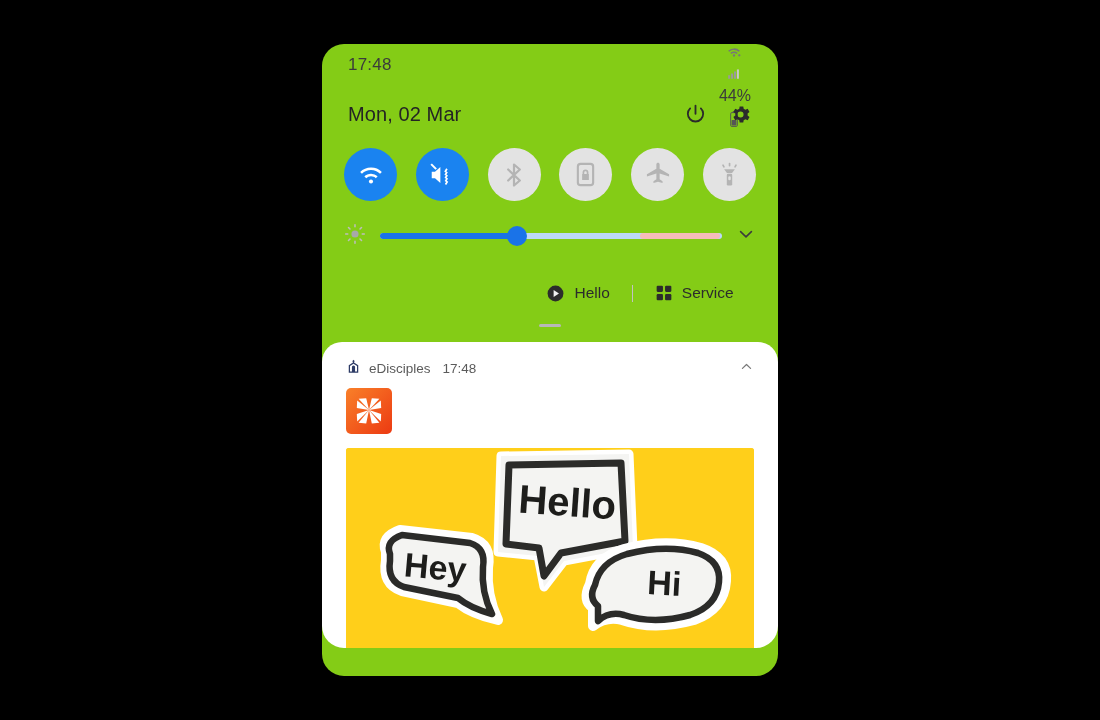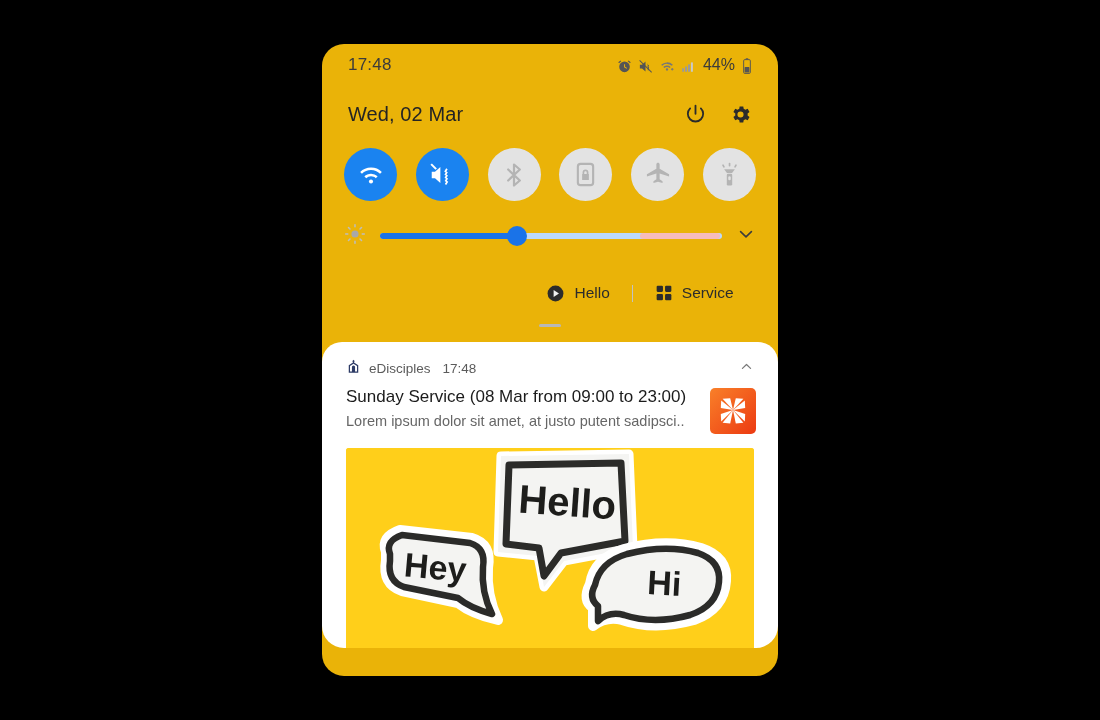--- a/index.html
+++ b/index.html
@@ -19,21 +19,21 @@
     background: #000000;
   }
 
   
   #panel {
     position: absolute;
     left: 322px;
     top: 44px;
     width: 456px;
     height: 632px;
-    background: #eab308;
+    background: #84cc16;
     border-radius: 22px;
     overflow: hidden;
   }
 
   
   .statusbar {
     position: absolute;
     left: 0; top: 0;
     width: 456px;
     height: 42px;
@@ -43,23 +43,24 @@
     padding: 0 26px;
     box-sizing: border-box;
   }
   .status-time {
     font-size: 17px;
     color: #3b3b3b;
     letter-spacing: .2px;
   }
   .status-icons {
     display: flex;
-    align-items: flex-end;
+    align-items: center;
     gap: 6px;
     color: #555555;
+    flex-direction: column;
   }
   .status-icons svg { display: block; }
   .battery-pct {
     font-size: 16px;
     color: #3b3b3b;
     margin-left: 2px;
     margin-right: 1px;
   }
 
   
@@ -320,21 +321,21 @@
           <svg width="10" height="16" viewBox="0 0 12 22" fill="none">
             <rect x="4.3" y="0.4" width="3.4" height="1.6" fill="#555"></rect>
             <rect x="1.4" y="2.2" width="9.2" height="19" rx="1.6" stroke="#555" stroke-width="1.3"></rect>
             <rect x="2.7" y="12.5" width="6.6" height="7.4" rx="0.8" fill="#555"></rect>
           </svg>
         </span>
       </div>
     </div>
 
     <div class="daterow">
-      <div class="date-text">Wed, 02 Mar</div>
+      <div class="date-text">Mon, 02 Mar</div>
       <div class="daterow-actions">
         <span>
           <svg width="23" height="23" viewBox="0 0 24 24" fill="none" stroke="#2b2b2b" stroke-width="1.9" stroke-linecap="round">
             <path d="M12 2.8v8.4"></path>
             <path d="M17.6 5.6a8 8 0 1 1-11.2 0"></path>
           </svg>
         </span>
         <span>
           <svg width="23" height="23" viewBox="0 0 24 24" fill="#2b2b2b">
             <path d="M19.4 13a7.6 7.6 0 0 0 0-2l2-1.6-1.9-3.3-2.4 1a7.5 7.5 0 0 0-1.8-1l-.4-2.5h-3.8l-.4 2.5c-.6.2-1.2.6-1.8 1l-2.4-1L4.6 9.4 6.6 11a7.6 7.6 0 0 0 0 2l-2 1.6 1.9 3.3 2.4-1c.6.4 1.2.8 1.8 1l.4 2.5h3.8l.4-2.5c.6-.2 1.2-.6 1.8-1l2.4 1 1.9-3.3zM12 15.2a3.2 3.2 0 1 1 0-6.4 3.2 3.2 0 0 1 0 6.4z"></path>
@@ -463,24 +464,20 @@
         <span class="notif-app">eDisciples</span>
         <span class="notif-time">17:48</span>
         <span class="notif-collapse">
           <svg width="15" height="15" viewBox="0 0 24 24" fill="none" stroke="#7a7a7a" stroke-width="2" stroke-linecap="round" stroke-linejoin="round">
             <path d="M5.5 15 12 8.8l6.5 6.2"></path>
           </svg>
         </span>
       </div>
 
       <div class="notif-body">
-        <div class="notif-texts">
-          <div class="notif-title">Sunday Service (08 Mar from 09:00 to 23:00)</div>
-          <div class="notif-sub">Lorem ipsum dolor sit amet, at justo putent sadipsci..</div>
-        </div>
         <div class="notif-thumb">
           <span>
             <svg width="46" height="46" viewBox="0 0 46 46">
               <defs>
                 <linearGradient id="orangeGrad" x1="0" y1="0" x2="1" y2="1">
                   <stop offset="0%" stop-color="#f98029"></stop>
                   <stop offset="100%" stop-color="#ec3a12"></stop>
                 </linearGradient>
               </defs>
               <rect width="46" height="46" fill="url(#orangeGrad)"></rect>

